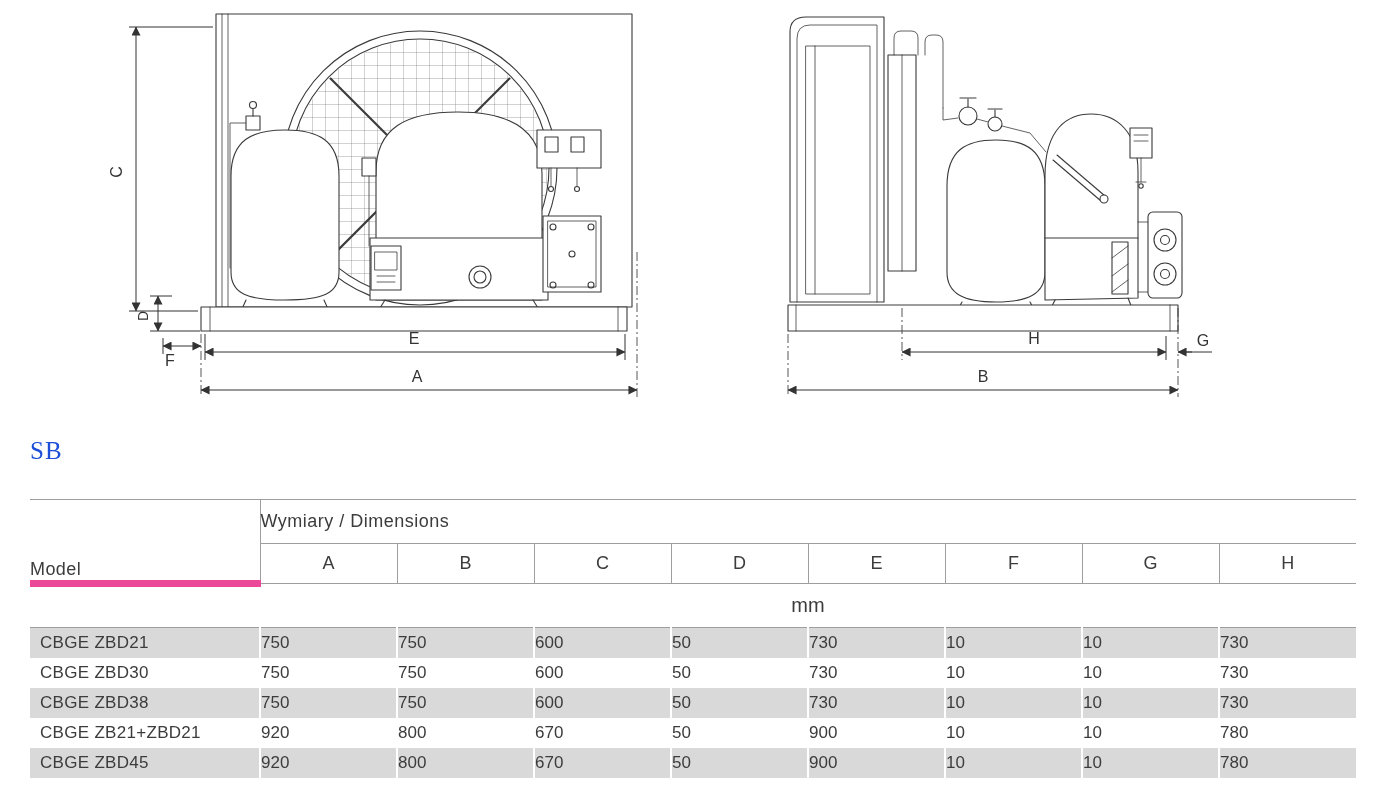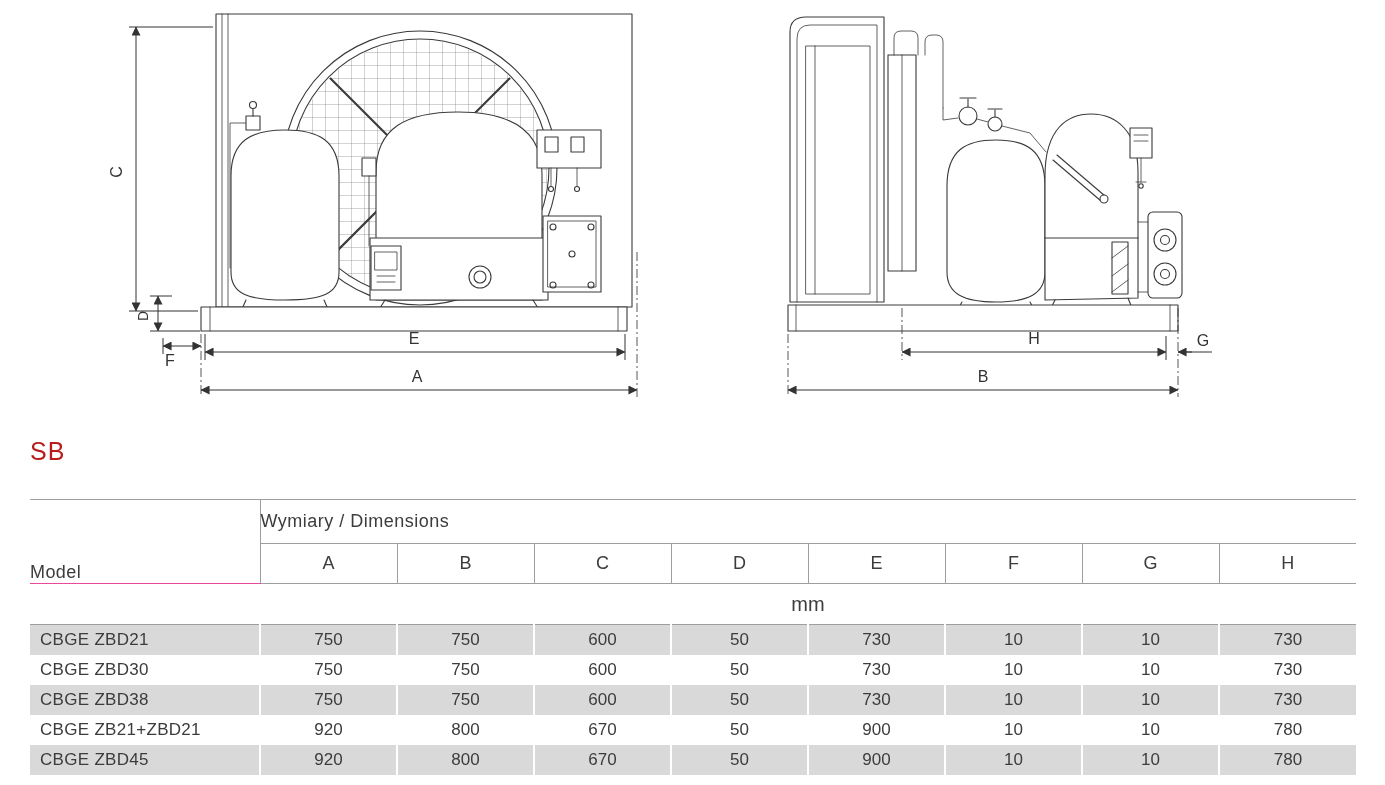--- a/index.html
+++ b/index.html
@@ -8,35 +8,35 @@
 
   .drawings { position:absolute; left:0; top:0; }
   .dwg { stroke:#3a3a3a; fill:none; stroke-width:1.1; stroke-linejoin:round; stroke-linecap:round; }
   .dwg-fill { stroke:#3a3a3a; fill:#ffffff; stroke-width:1.1; stroke-linejoin:round; }
   .thin { stroke-width:0.8; }
   .dim { stroke:#333333; stroke-width:1; fill:none; }
   .dashdot { stroke:#444444; stroke-width:0.9; stroke-dasharray:9 3 2 3; fill:none; }
   .dimtext { font-family:"Liberation Sans", sans-serif; font-size:16px; fill:#333333; }
   .dimtext-sm { font-family:"Liberation Sans", sans-serif; font-size:14px; fill:#333333; }
 
-  .section-label { position:absolute; left:30px; top:437px; font-size:25px; color:#b91c1c; letter-spacing:1px; }
+  .section-label { position:absolute; left:30px; top:437px; font-size:25px; color:#1d4ed8; letter-spacing:1px;font-family:Liberation Serif, serif; }
 
   .table-wrap { position:absolute; left:30px; top:499px; width:1326px; }
   table.dims { border-collapse:collapse; width:100%; table-layout:fixed; color:#3c3c3c; }
   table.dims td { padding:0; }
-  td.c-model { border-top:1px solid #9e9e9e; border-bottom:1px solid #ec4899;
+  td.c-model { border-top:1px solid #9e9e9e; border-bottom:7px solid #ec4899;
                vertical-align:bottom; padding:0 0 11px 10px; font-size:18px; letter-spacing:0.4px; }
   td.c-dims  { height:43px; vertical-align:middle; font-size:18px; letter-spacing:0.5px;
                border-top:1px solid #9e9e9e; border-left:1px solid #9e9e9e; border-bottom:1px solid #9e9e9e; }
   td.c-letter{ height:39px; text-align:center; vertical-align:middle; font-size:18px;
                border-left:1px solid #9e9e9e; border-bottom:1px solid #9e9e9e; }
   td.c-unit-blank { height:40px; border-bottom:1px solid #9e9e9e; }
   td.c-unit  { height:40px; text-align:center; vertical-align:middle; font-size:20px;
                border-bottom:1px solid #9e9e9e; }
-  tr.r-data td { height:30px; text-align:center; vertical-align:middle; font-size:17px; }
+  tr.r-data td { height:30px; vertical-align:middle; font-size:17px; }
   tr.r-data td.c-m { text-align:left; padding-left:10px; letter-spacing:0.3px; }
   tr.r-data td + td { border-left:2px solid #ffffff; }
   tr.shaded td { background:#d9d9d9; }
 </style>
 </head>
 <body>
 
 <div class="page">
 
   <svg class="drawings" width="1385" height="430" viewBox="0 0 1385 430">

